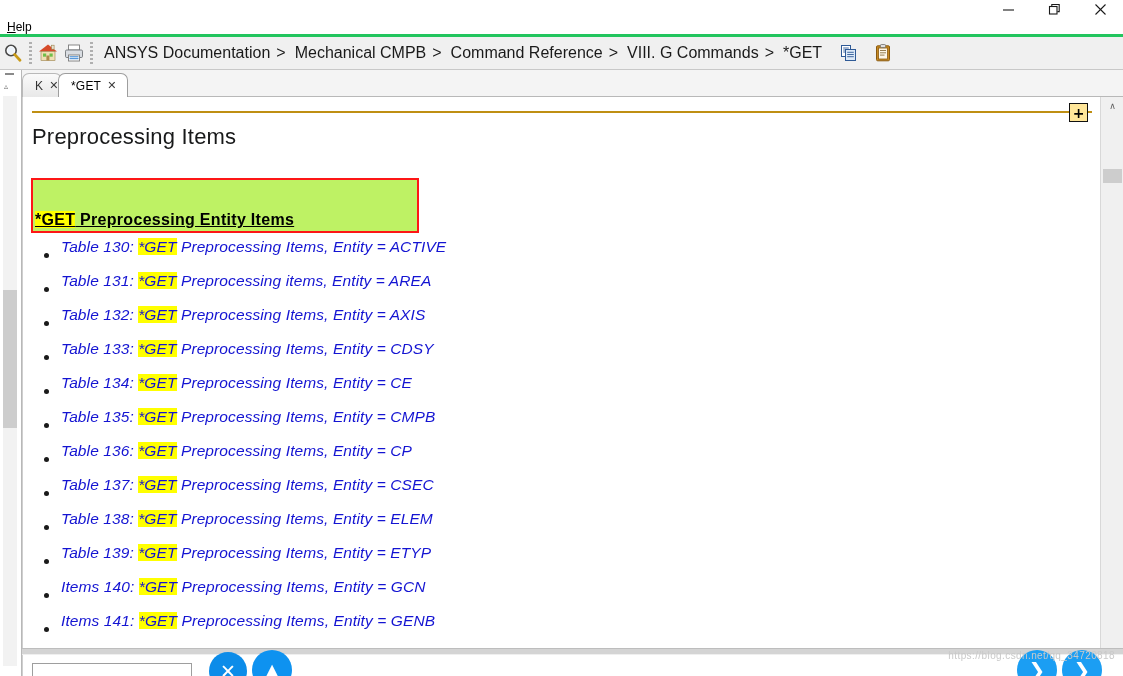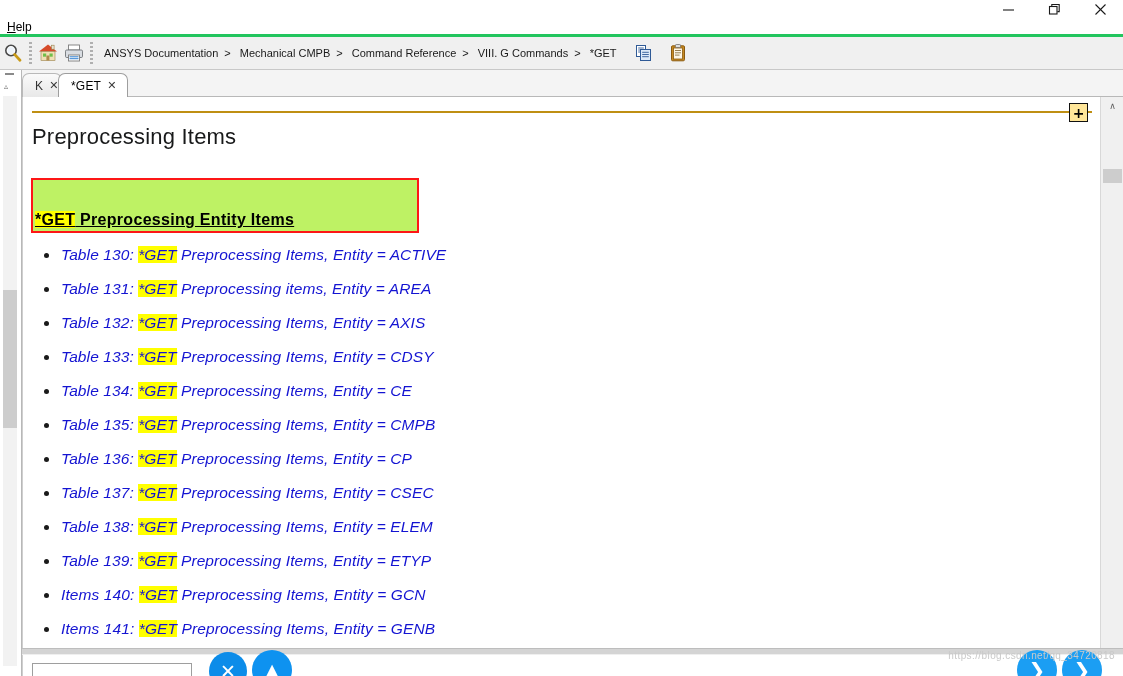--- a/index.html
+++ b/index.html
@@ -60,21 +60,21 @@
   .tb-icon {
     width: 26px; height: 26px;
     display: flex; align-items: center; justify-content: center;
     cursor: default;
   }
   .tb-icon svg { display: block; }
 
   .breadcrumb {
     display: flex; align-items: center; height: 26px;
     margin-left: 6px;
-    font-size: 11px; color: #1a1a1a;
+    font-size: 16px; color: #1a1a1a;
     white-space: nowrap;
     text-align: center;
   }
   .crumb { padding: 0 2px; }
   .crumb-sep { padding: 0 7px 0 4px; color: #1a1a1a; }
   .crumb-last { padding: 0 2px; }
 
   
   .tabstrip {
     position: absolute; left: 0; top: 70px; width: 1123px; height: 27px;
@@ -174,21 +174,21 @@
 
   .item-list {
     position: absolute; left: 8px; top: 141px;
     width: 1040px;
     list-style: none; margin: 0; padding: 0;
   }
   .item-list li {
     position: relative;
     height: 34px;
     padding-left: 30px;
-    display: flex; align-items: center;
+    display: flex; 
   }
   .item-list li::before {
     content: "";
     position: absolute; left: 13px; top: 15px;
     width: 5px; height: 5px;
     border-radius: 50%;
     background: #1a1a1a;
   }
   .item-link {
     font-size: 15.5px;

